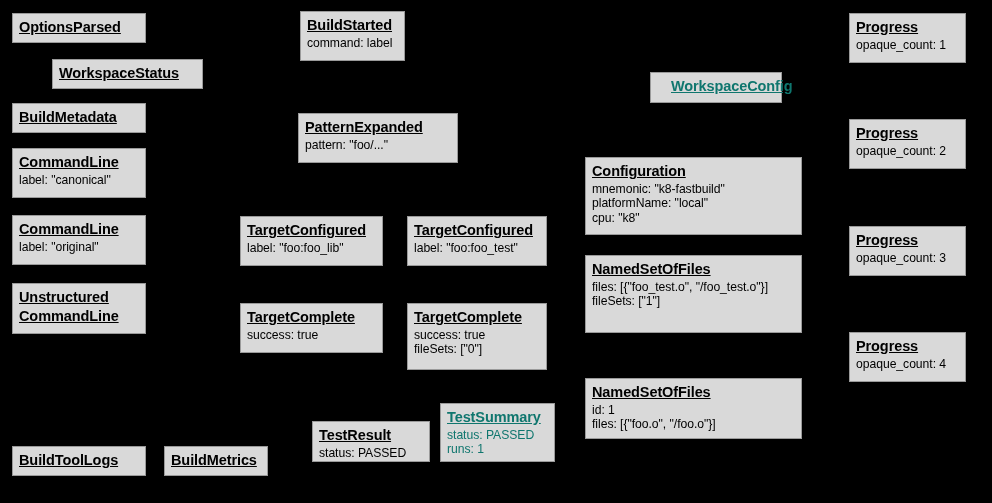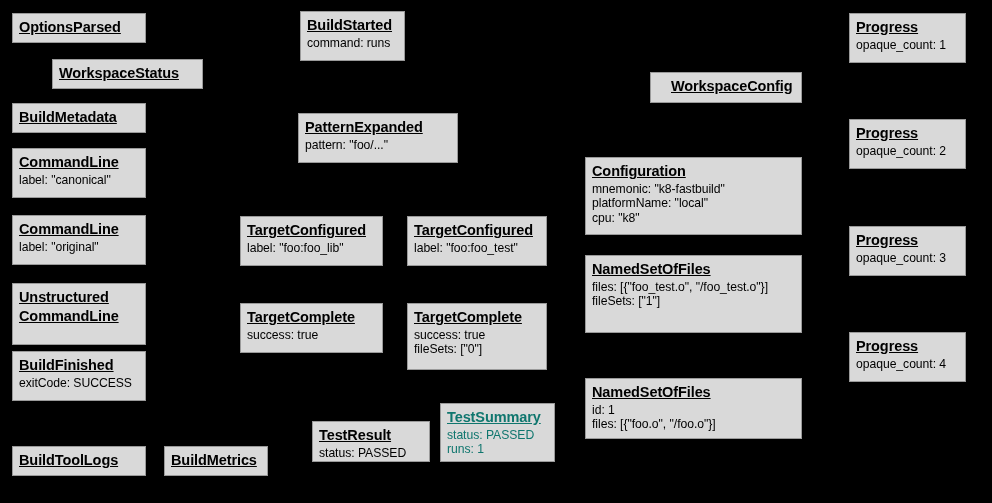--- a/index.html
+++ b/index.html
@@ -62,39 +62,33 @@
       <div class="node-fields">
         <div class="field">label: "canonical"</div>
       </div>
     </div>
     <div class="node" style="left: 12px; top: 215px; width: 134px; height: 50px; background: rgb(217, 217, 217); border-color: rgb(154, 154, 154); color: rgb(0, 0, 0);">
       <div class="node-title-block"><span class="node-title-line">CommandLine</span></div>
       <div class="node-fields">
         <div class="field">label: "original"</div>
       </div>
     </div>
-    <div class="node" style="left: 12px; top: 283px; width: 134px; height: 62px; background: rgb(217, 217, 217); border-color: rgb(154, 154, 154); color: rgb(0, 0, 0);">
+    <div class="node" style="left: 12px; top: 283px; width: 134px; height: 51px; background: rgb(217, 217, 217); border-color: rgb(154, 154, 154); color: rgb(0, 0, 0);">
       <div class="node-title-block"><span class="node-title-line">Unstructured</span><br><span class="node-title-line">CommandLine</span></div>
-    </div>
-    <div class="node" style="left: 12px; top: 351px; width: 134px; height: 50px; background: rgb(217, 217, 217); border-color: rgb(154, 154, 154); color: rgb(0, 0, 0);">
-      <div class="node-title-block"><span class="node-title-line">BuildFinished</span></div>
-      <div class="node-fields">
-        <div class="field">exitCode: SUCCESS</div>
-      </div>
     </div>
     <div class="node" style="left: 12px; top: 446px; width: 134px; height: 30px; background: rgb(217, 217, 217); border-color: rgb(154, 154, 154); color: rgb(0, 0, 0);">
       <div class="node-title-block"><span class="node-title-line">BuildToolLogs</span></div>
     </div>
     <div class="node" style="left: 164px; top: 446px; width: 104px; height: 30px; background: rgb(217, 217, 217); border-color: rgb(154, 154, 154); color: rgb(0, 0, 0);">
       <div class="node-title-block"><span class="node-title-line">BuildMetrics</span></div>
     </div>
     <div class="node" style="left: 300px; top: 11px; width: 105px; height: 50px; background: rgb(217, 217, 217); border-color: rgb(154, 154, 154); color: rgb(0, 0, 0);">
       <div class="node-title-block"><span class="node-title-line">BuildStarted</span></div>
       <div class="node-fields">
-        <div class="field">command: runs</div>
+        <div class="field">command: label</div>
       </div>
     </div>
     <div class="node" style="left: 298px; top: 113px; width: 160px; height: 50px; background: rgb(217, 217, 217); border-color: rgb(154, 154, 154); color: rgb(0, 0, 0);">
       <div class="node-title-block"><span class="node-title-line">PatternExpanded</span></div>
       <div class="node-fields">
         <div class="field">pattern: "foo/..."</div>
       </div>
     </div>
     <div class="node" style="left: 240px; top: 216px; width: 143px; height: 50px; background: rgb(217, 217, 217); border-color: rgb(154, 154, 154); color: rgb(0, 0, 0);">
       <div class="node-title-block"><span class="node-title-line">TargetConfigured</span></div>
@@ -127,21 +121,21 @@
         <div class="field">status: PASSED</div>
       </div>
     </div>
     <div class="node" style="left: 440px; top: 403px; width: 115px; height: 59px; background: rgb(217, 217, 217); border-color: rgb(154, 154, 154); color: #0f766e;">
       <div class="node-title-block"><span class="node-title-line">TestSummary</span></div>
       <div class="node-fields">
         <div class="field">status: PASSED</div>
         <div class="field">runs: 1</div>
       </div>
     </div>
-    <div class="node" style="left: 650px; top: 72px; width: 152px; height: 31px; background: rgb(217, 217, 217); border-color: rgb(154, 154, 154); color: #000000; padding-left: 20px;">
+    <div class="node" style="left: 650px; top: 72px; width: 132px; height: 31px; background: rgb(217, 217, 217); border-color: rgb(154, 154, 154); color: #0f766e; padding-left: 20px;">
       <div class="node-title-block"><span class="node-title-line">WorkspaceConfig</span></div>
     </div>
     <div class="node" style="left: 585px; top: 157px; width: 217px; height: 78px; background: rgb(217, 217, 217); border-color: rgb(154, 154, 154); color: rgb(0, 0, 0);">
       <div class="node-title-block"><span class="node-title-line">Configuration</span></div>
       <div class="node-fields">
         <div class="field">mnemonic: "k8-fastbuild"</div>
         <div class="field">platformName: "local"</div>
         <div class="field">cpu: "k8"</div>
       </div>
     </div>

